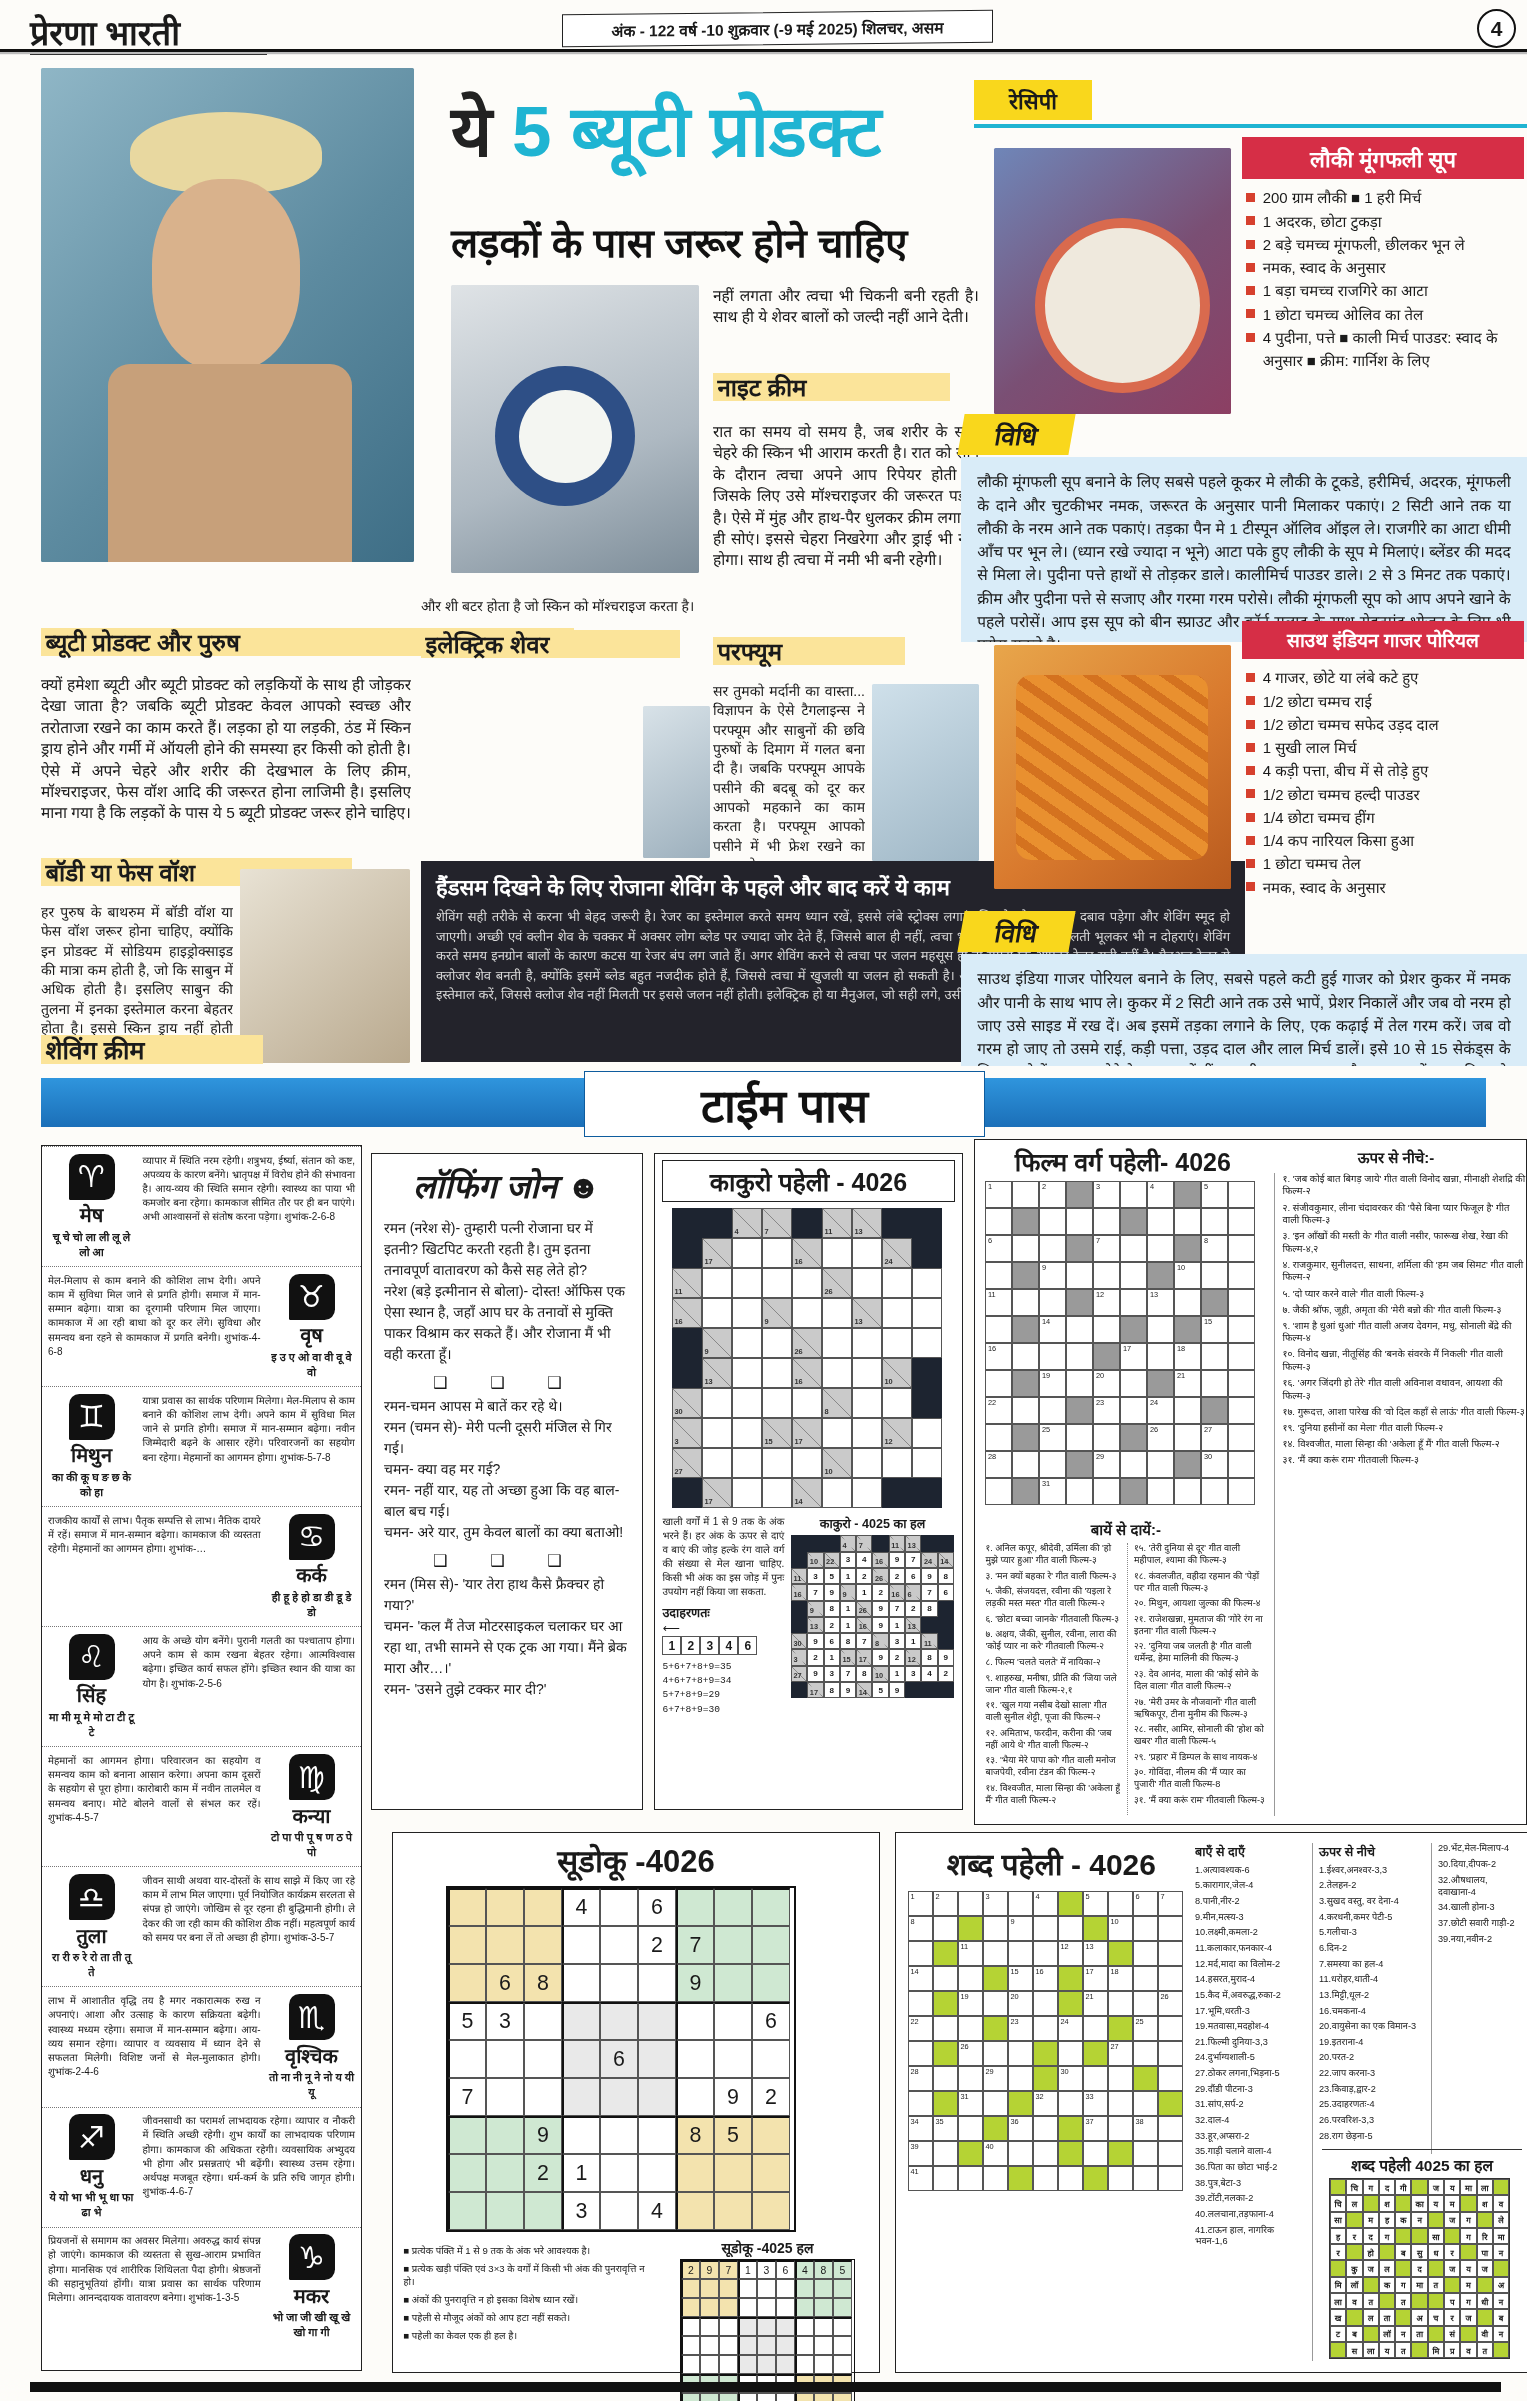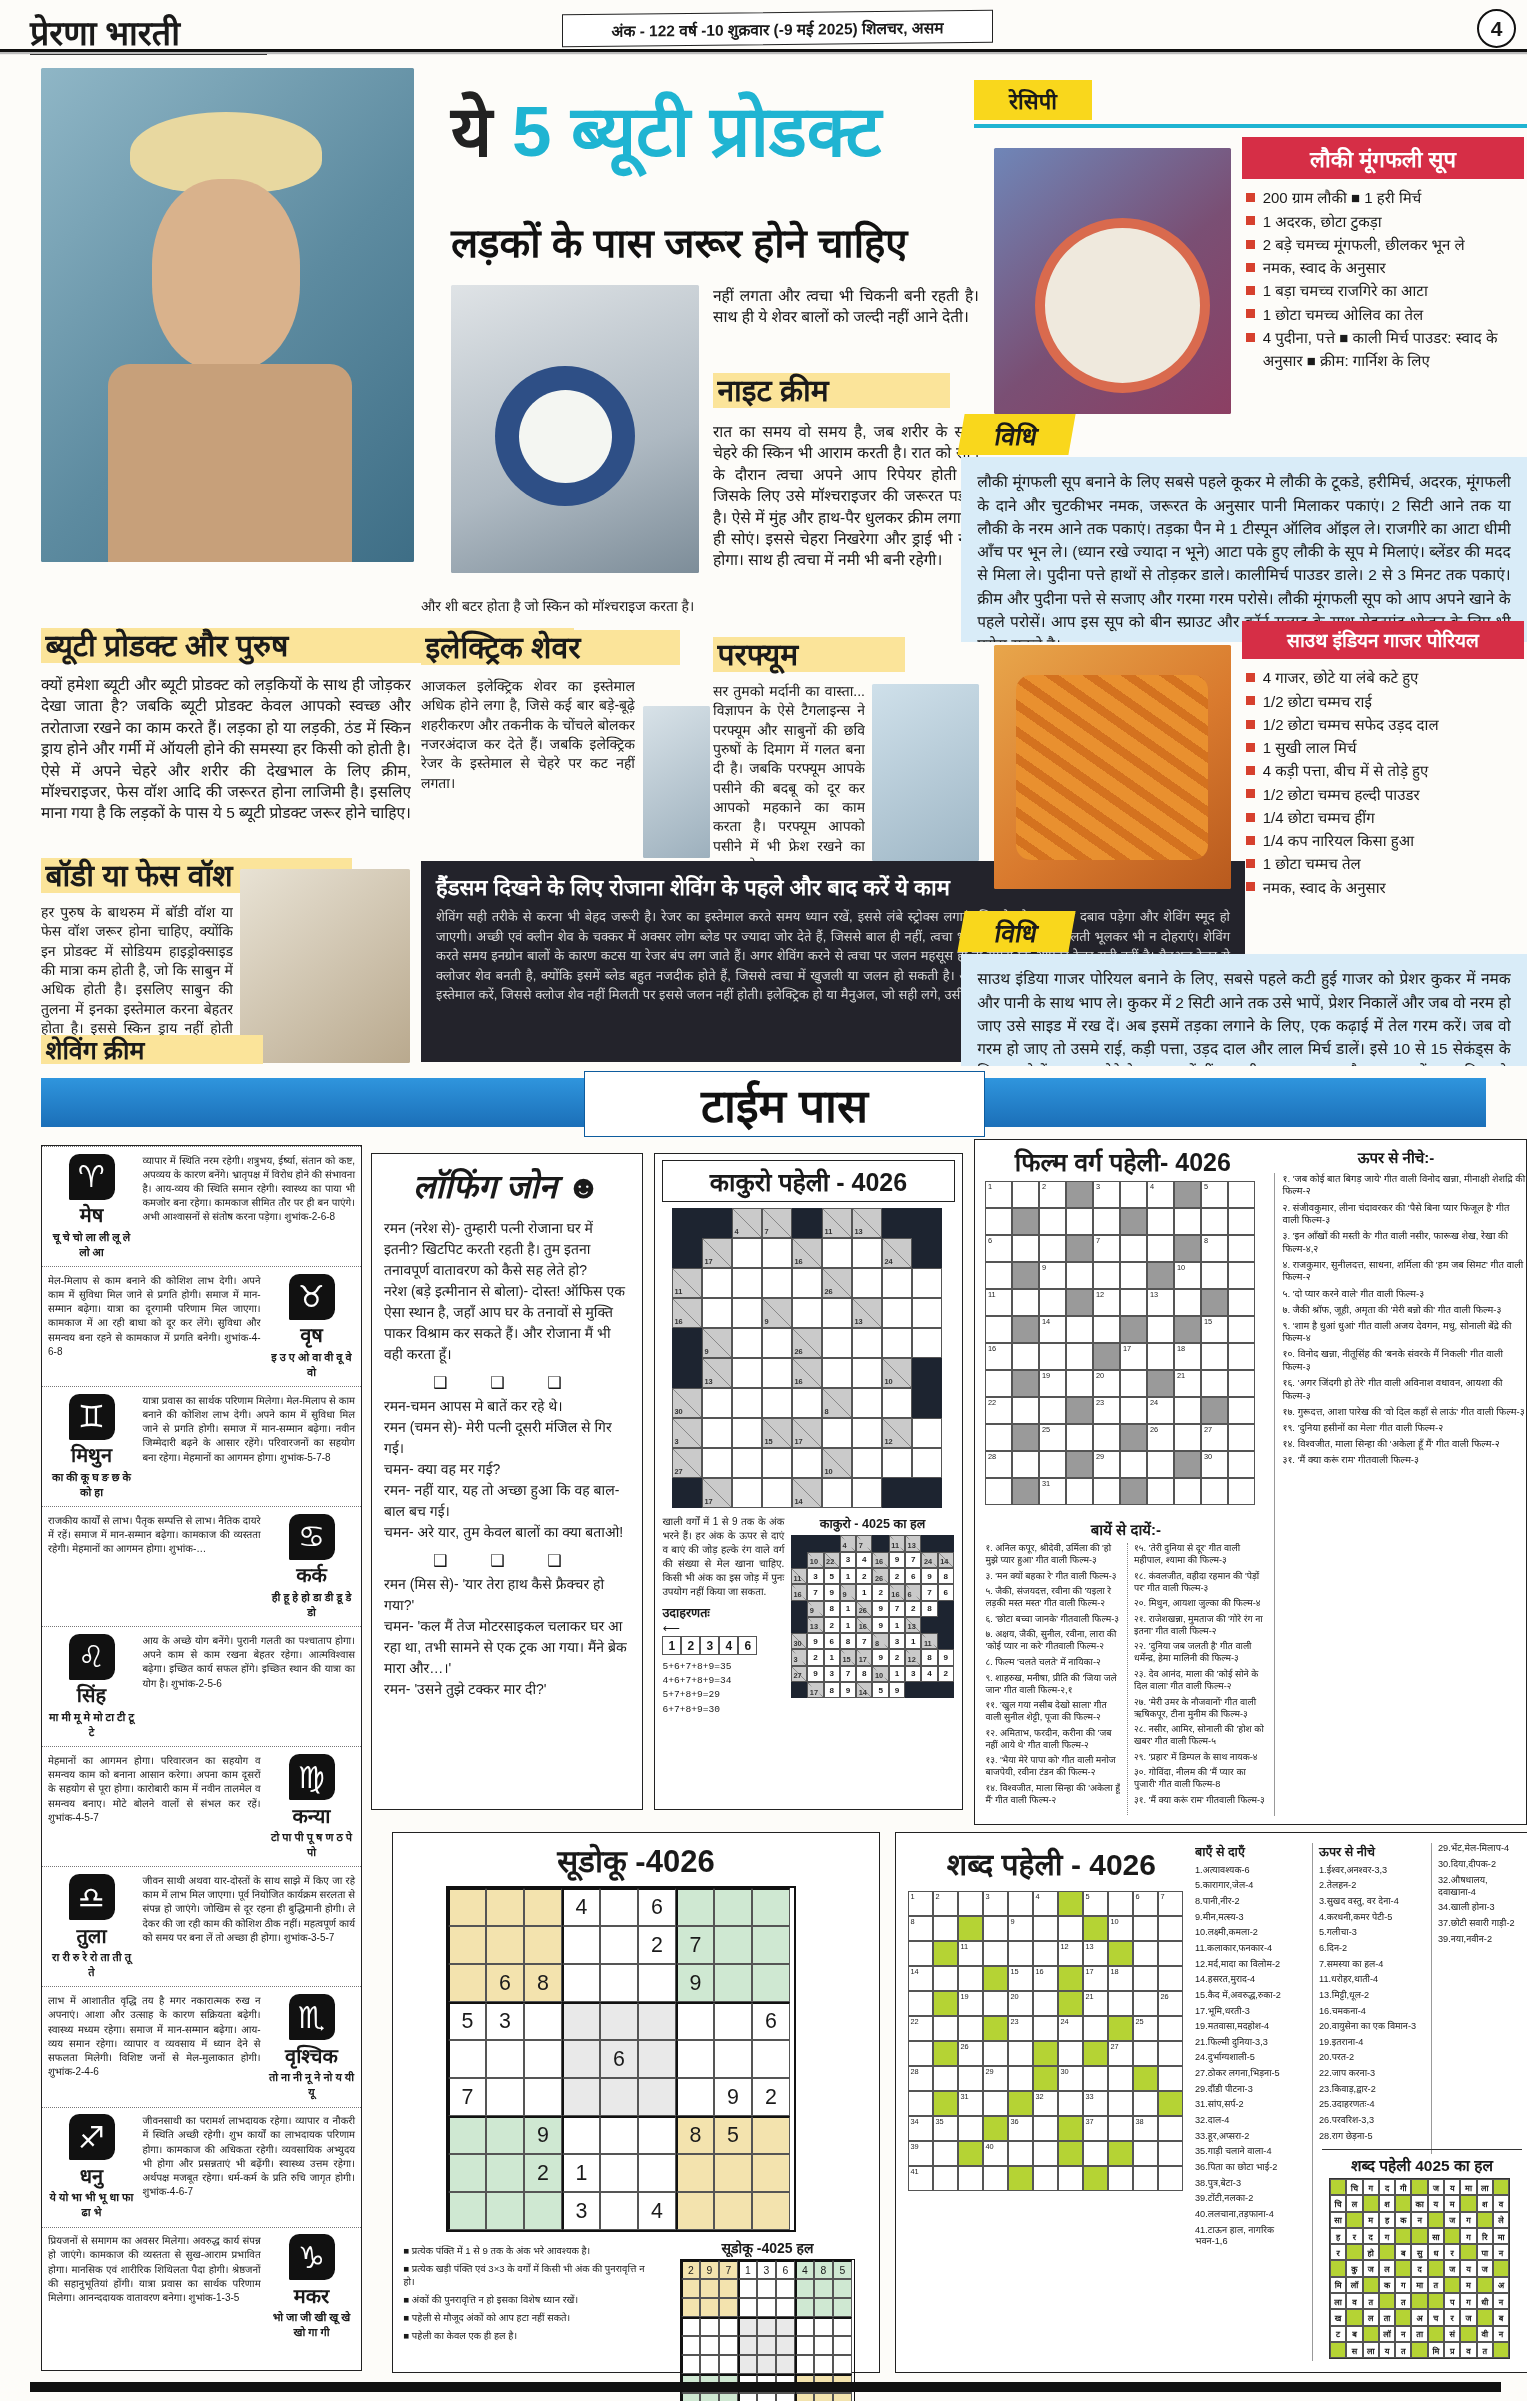--- a/index.html
+++ b/index.html
@@ -1,19 +1,19 @@
 <!DOCTYPE html>
 <html style="font-size:12px"><head>
 <meta charset="utf-8">
 <style>
   html,body{margin:0;padding:0;background:#e8e6e0;}
   #page{position:relative;width:1528px;height:2401px;background:#fdfcf9;font-family:"Liberation Sans","DejaVu Sans",sans-serif;color:#1a1a1a;overflow:hidden;}
   .abs{position:absolute;}
   .hl{background:#fbe49a;padding:1.5px 10.4px 1.5px 4.4px;font-weight:bold;}
-  .sec-head{font-weight:bold;font-size:30px;line-height:1.05;background:linear-gradient(#fbe49a,#fbe49a);}
+  .sec-head{font-weight:bold;font-size:24px;line-height:1.05;background:linear-gradient(#fbe49a,#fbe49a);}
   .body-txt{font-size:15.5px;line-height:1.38;text-align:justify;}
   .photo{background:linear-gradient(135deg,#8fb6c6,#5d8ba0 55%,#3e6e86);border-radius:1.5px;}
   .yellowtag{background:#f9d71c;font-weight:bold;transform:skewX(-10deg);display:flex;align-items:center;justify-content:center;}
   .bluebox{background:#d9ecf8;font-size:15.5px;line-height:1.5;text-align:justify;padding:13.3px 16.3px;}
   .rcard-title{background:#d62e46;color:#fff;font-weight:bold;font-size:22px;text-align:center;padding:6px 3px;}
   .ing{list-style:none;margin:7.4px 0 0 0;padding:0 4.4px;}
   .ing li{font-size:15px;line-height:1.55;padding-left:16.3px;position:relative;}
   .ing li:before{content:"";position:absolute;left:0;top:6.7px;width:9px;height:9px;background:#d6402e;}
   .boxed{border:1.5px solid #222;}
   .puz-title{font-weight:bold;text-align:center;}
@@ -72,21 +72,20 @@
   <div class="abs body-txt" style="left:713px;top:421px;width:266px;height:207px;overflow:hidden;">रात का समय वो समय है, जब शरीर के साथ चेहरे की स्किन भी आराम करती है। रात को सोने के दौरान त्वचा अपने आप रिपेयर होती है, जिसके लिए उसे मॉश्चराइजर की जरूरत पड़ती है। ऐसे में मुंह और हाथ-पैर धुलकर क्रीम लगाकर ही सोएं। इससे चेहरा निखरेगा और ड्राई भी नहीं होगा। साथ ही त्वचा में नमी भी बनी रहेगी।</div>
   <div class="abs sec-head hl" style="left:713px;top:637px;width:177px;">परफ्यूम</div>
   <div class="abs photo" style="left:872px;top:684px;width:107px;height:177px;background:linear-gradient(150deg,#cfe0ea,#9fb7c6);"></div>
   <div class="abs body-txt" style="left:713px;top:682px;width:152px;height:181px;overflow:hidden;font-size:14px;">सर तुमको मर्दानी का वास्ता... विज्ञापन के ऐसे टैगलाइन्स ने परफ्यूम और साबुनों की छवि पुरुषों के दिमाग में गलत बना दी है। जबकि परफ्यूम आपके पसीने की बदबू को दूर कर आपको महकाने का काम करता है। परफ्यूम आपको पसीने में भी फ्रेश रखने का काम करेगा।</div>
 
   <div class="abs sec-head hl" style="left:41px;top:628px;width:518px;">ब्यूटी प्रोडक्ट और पुरुष</div>
   <div class="abs body-txt" style="left:41px;top:674px;width:370px;height:189px;overflow:hidden;">क्यों हमेशा ब्यूटी और ब्यूटी प्रोडक्ट को लड़कियों के साथ ही जोड़कर देखा जाता है? जबकि ब्यूटी प्रोडक्ट केवल आपको स्वच्छ और तरोताजा रखने का काम करते हैं। लड़का हो या लड़की, ठंड में स्किन ड्राय होने और गर्मी में ऑयली होने की समस्या हर किसी को होती है। ऐसे में अपने चेहरे और शरीर की देखभाल के लिए क्रीम, मॉश्चराइजर, फेस वॉश आदि की जरूरत होना लाजिमी है। इसलिए माना गया है कि लड़कों के पास ये 5 ब्यूटी प्रोडक्ट जरूर होने चाहिए।</div>
 
   <div class="abs body-txt" style="left:421px;top:597px;width:281px;font-size:14px;">और शी बटर होता है जो स्किन को मॉश्चराइज करता है।</div>
   <div class="abs sec-head hl" style="left:421px;top:630px;width:244px;">इलेक्ट्रिक शेवर</div>
-  <div class="abs body-txt" style="left:421px;top:677px;width:214px;height:181px;overflow:hidden;font-size:14px;">आजकल इलेक्ट्रिक शेवर का इस्तेमाल अधिक होने लगा है, जिसे कई बार बड़े-बूढ़े शहरीकरण और तकनीक के चोंचले बोलकर नजरअंदाज कर देते हैं। जबकि इलेक्ट्रिक रेजर के इस्तेमाल से चेहरे पर कट नहीं लगता।</div>
   <div class="abs photo" style="left:643px;top:706px;width:67px;height:152px;background:linear-gradient(150deg,#d8e2e8,#9db0bd);"></div>
 
   <div class="abs sec-head hl" style="left:41px;top:858px;width:296px;">बॉडी या फेस वॉश</div>
   <div class="abs body-txt" style="left:41px;top:903px;width:192px;height:159px;overflow:hidden;font-size:14px;">हर पुरुष के बाथरुम में बॉडी वॉश या फेस वॉश जरूर होना चाहिए, क्योंकि इन प्रोडक्ट में सोडियम हाइड्रोक्साइड की मात्रा कम होती है, जो कि साबुन में अधिक होती है। इसलिए साबुन की तुलना में इनका इस्तेमाल करना बेहतर होता है। इससे स्किन ड्राय नहीं होती और आप खुद को फ्रेश भी महसूस करते हैं।</div>
   <div class="abs photo" style="left:240px;top:869px;width:170px;height:194px;background:linear-gradient(140deg,#e8e2d4,#b9a98e);"></div>
   <div class="abs sec-head hl" style="left:41px;top:1035px;width:207px;font-size:25px;">शेविंग क्रीम</div>
 
   <div class="abs" style="left:421px;top:861px;width:824px;height:201px;background:#23232b;color:#eee;padding:10.4px 15px;box-sizing:border-box;">
     <div style="font-weight:bold;font-size:22px;color:#fff;margin-bottom:6px;">हैंडसम दिखने के लिए रोजाना शेविंग के पहले और बाद करें ये काम</div>
     <div style="font-size:13px;line-height:1.5;text-align:justify;color:#d8d8d8;">शेविंग सही तरीके से करना भी बेहद जरूरी है। रेजर का इस्तेमाल करते समय ध्यान रखें, इससे लंबे स्ट्रोक्स लगाएं, जिससे ब्लेड पर कम दबाव पड़ेगा और शेविंग स्मूद हो जाएगी। अच्छी एवं क्लीन शेव के चक्कर में अक्सर लोग ब्लेड पर ज्यादा जोर देते हैं, जिससे बाल ही नहीं, त्वचा भी कट जाती है। ऐसी गलती भूलकर भी न दोहराएं। शेविंग करते समय इनग्रोन बालों के कारण कटस या रेजर बंप लग जाते हैं। अगर शेविंग करने से त्वचा पर जलन महसूस हो तो समझें कि आपका रेजर सही नहीं है। मैनुअल रेजर से क्लोजर शेव बनती है, क्योंकि इसमें ब्लेड बहुत नजदीक होते हैं, जिससे त्वचा में खुजली या जलन हो सकती है। अगर आपको रेजर बंप होते हैं तो आप इलेक्ट्रिक रेजर का इस्तेमाल करें, जिससे क्लोज शेव नहीं मिलती पर इससे जलन नहीं होती। इलेक्ट्रिक हो या मैनुअल, जो सही लगे, उसी रेजर का इस्तेमाल करें।</div>

